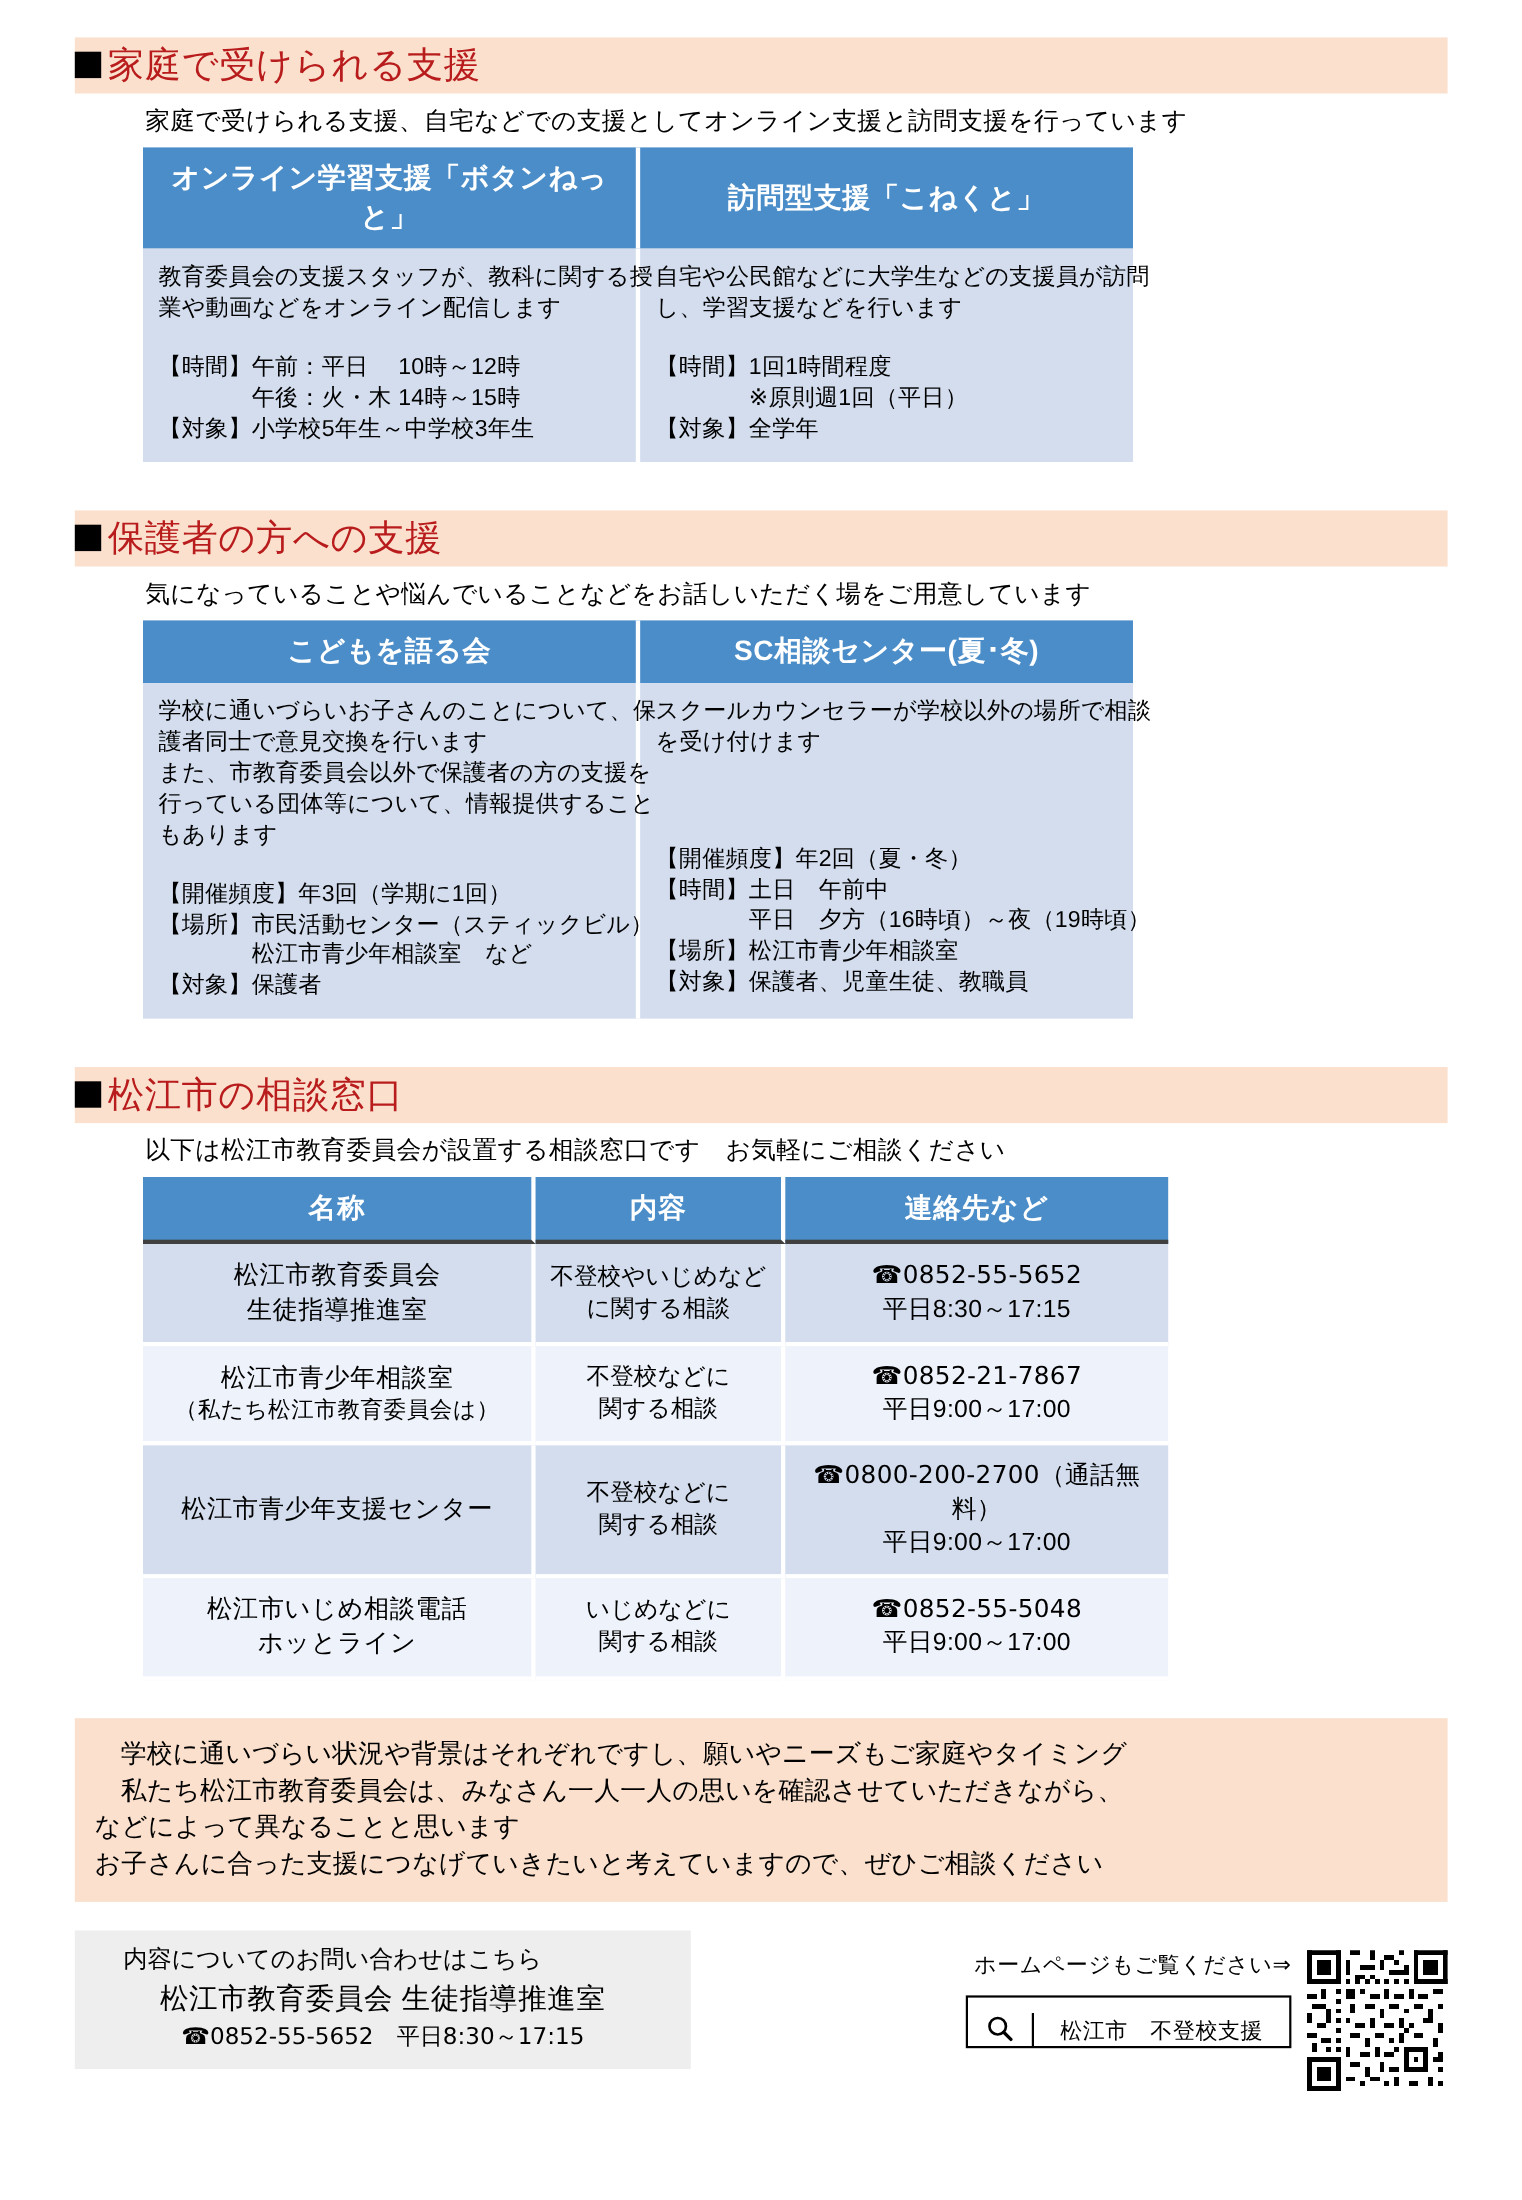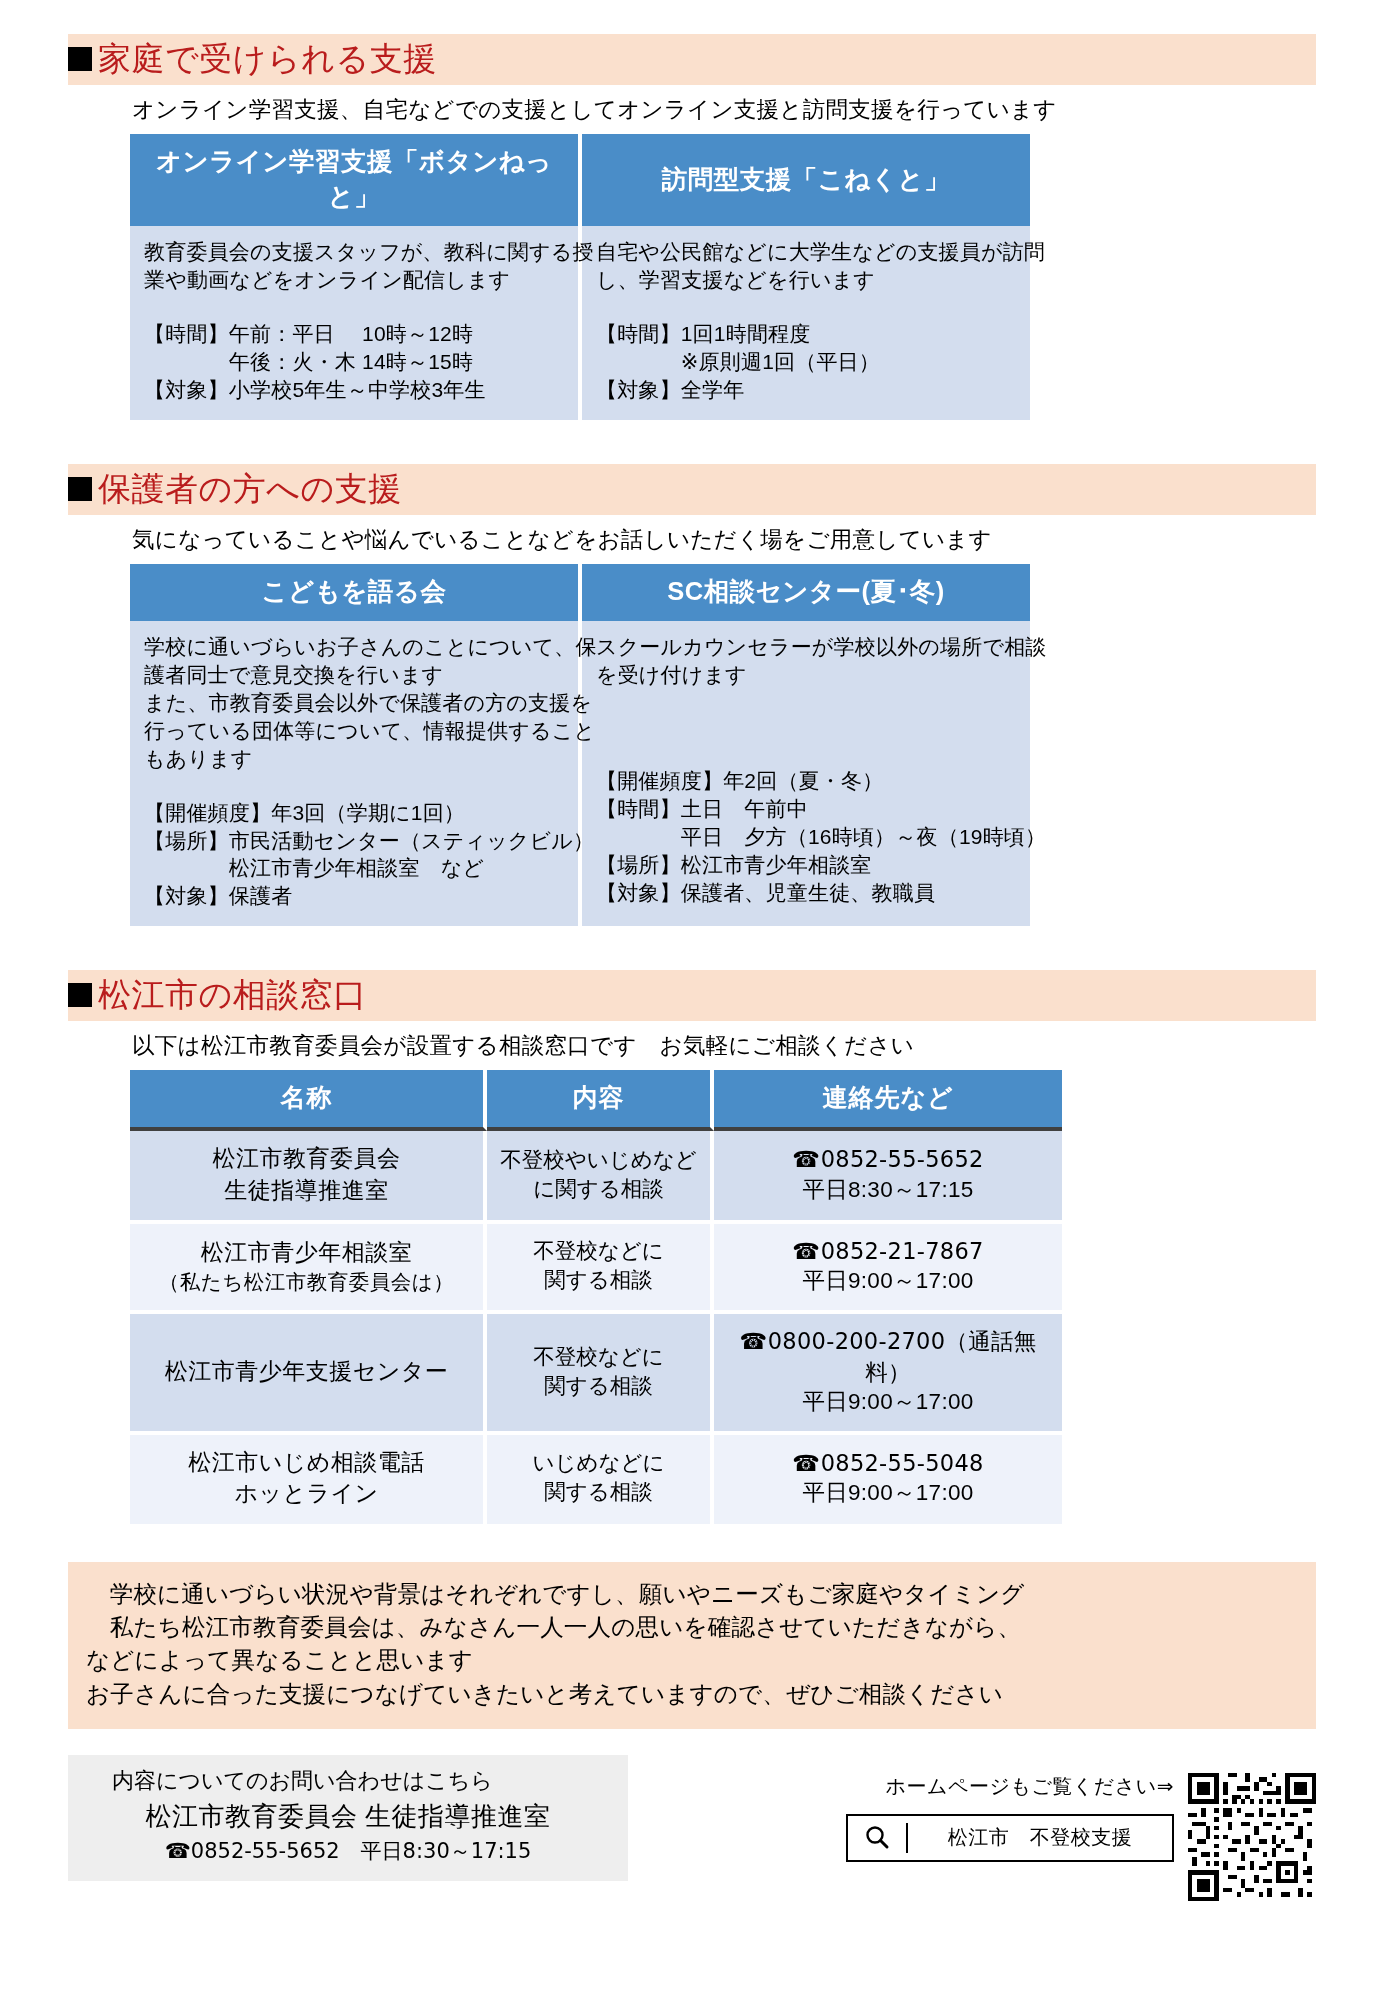--- a/index.html
+++ b/index.html
@@ -176,24 +176,24 @@
     padding-top: 18px;
   }
   .hp-text {
     font-size: 20px;
     text-align: right;
     letter-spacing: 0.5px;
     margin-bottom: 14px;
   }
   .search-box {
     display: flex;
-    align-items: center;
+    align-items: flex-end;
     border: 2px solid #000;
     height: 48px;
-    width: 328px;
+    width: 296px;
     box-sizing: border-box;
     background: #fff;
   }
   .search-box .mag {
     width: 58px;
     display: flex;
     align-items: center;
     justify-content: center;
     border-right: 2px solid #000;
   }
@@ -215,21 +215,21 @@
 <body>
 
 <div class="page">
 
   <div class="spacer-md"></div>
 
   <div class="section-head">
     <span class="sq"></span><span>家庭で受けられる支援</span>
   </div>
 
-  <div class="lead">オンライン学習支援、自宅などでの支援としてオンライン支援と訪問支援を行っています</div>
+  <div class="lead">家庭で受けられる支援、自宅などでの支援としてオンライン支援と訪問支援を行っています</div>
 
   <table class="tbl">
     <tbody>
         <tr>
       <td class="hcell left" style="width:50%">オンライン学習支援「ボタンねっと」</td>
       <td class="hcell" style="width:50%">訪問型支援「こねくと」</td>
     </tr>
     <tr>
       <td class="bcell left">
         <div class="body-line">教育委員会の支援スタッフが、教科に関する授</div>

